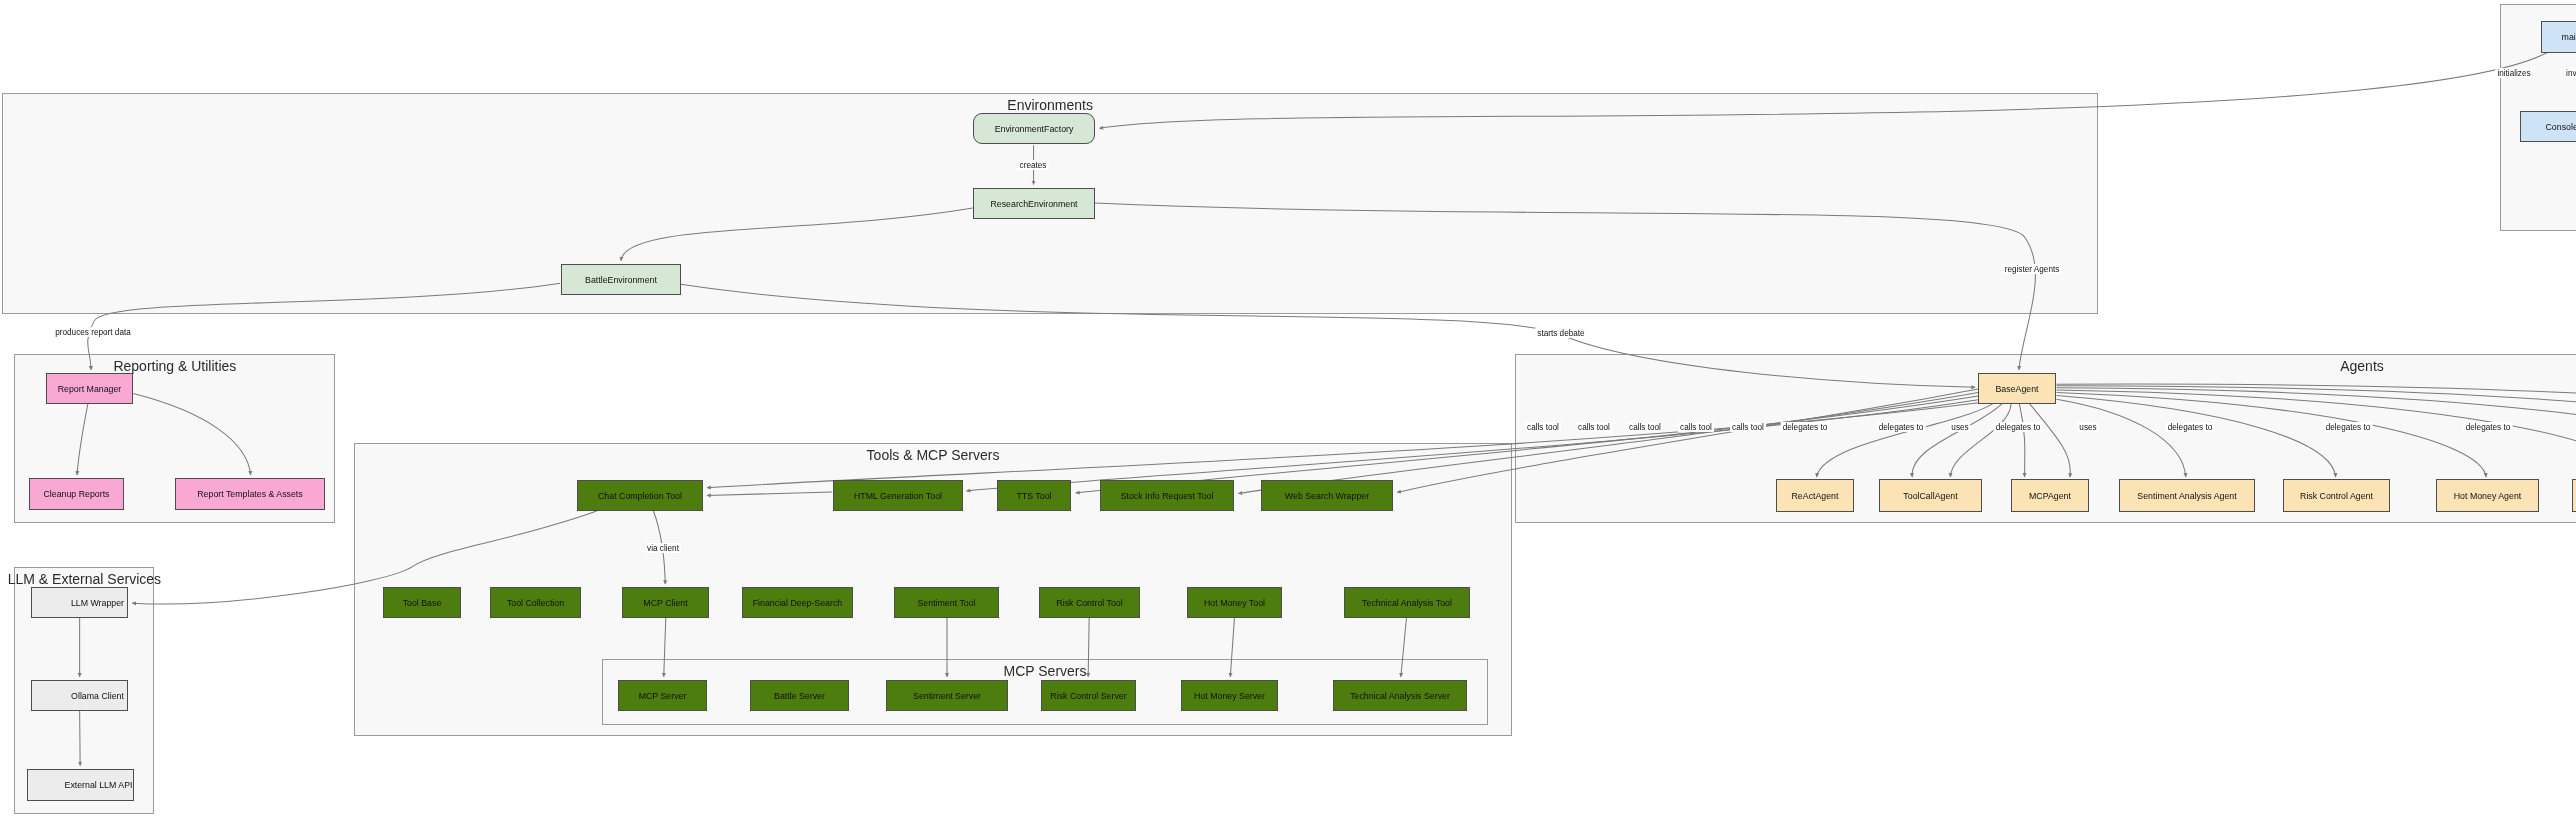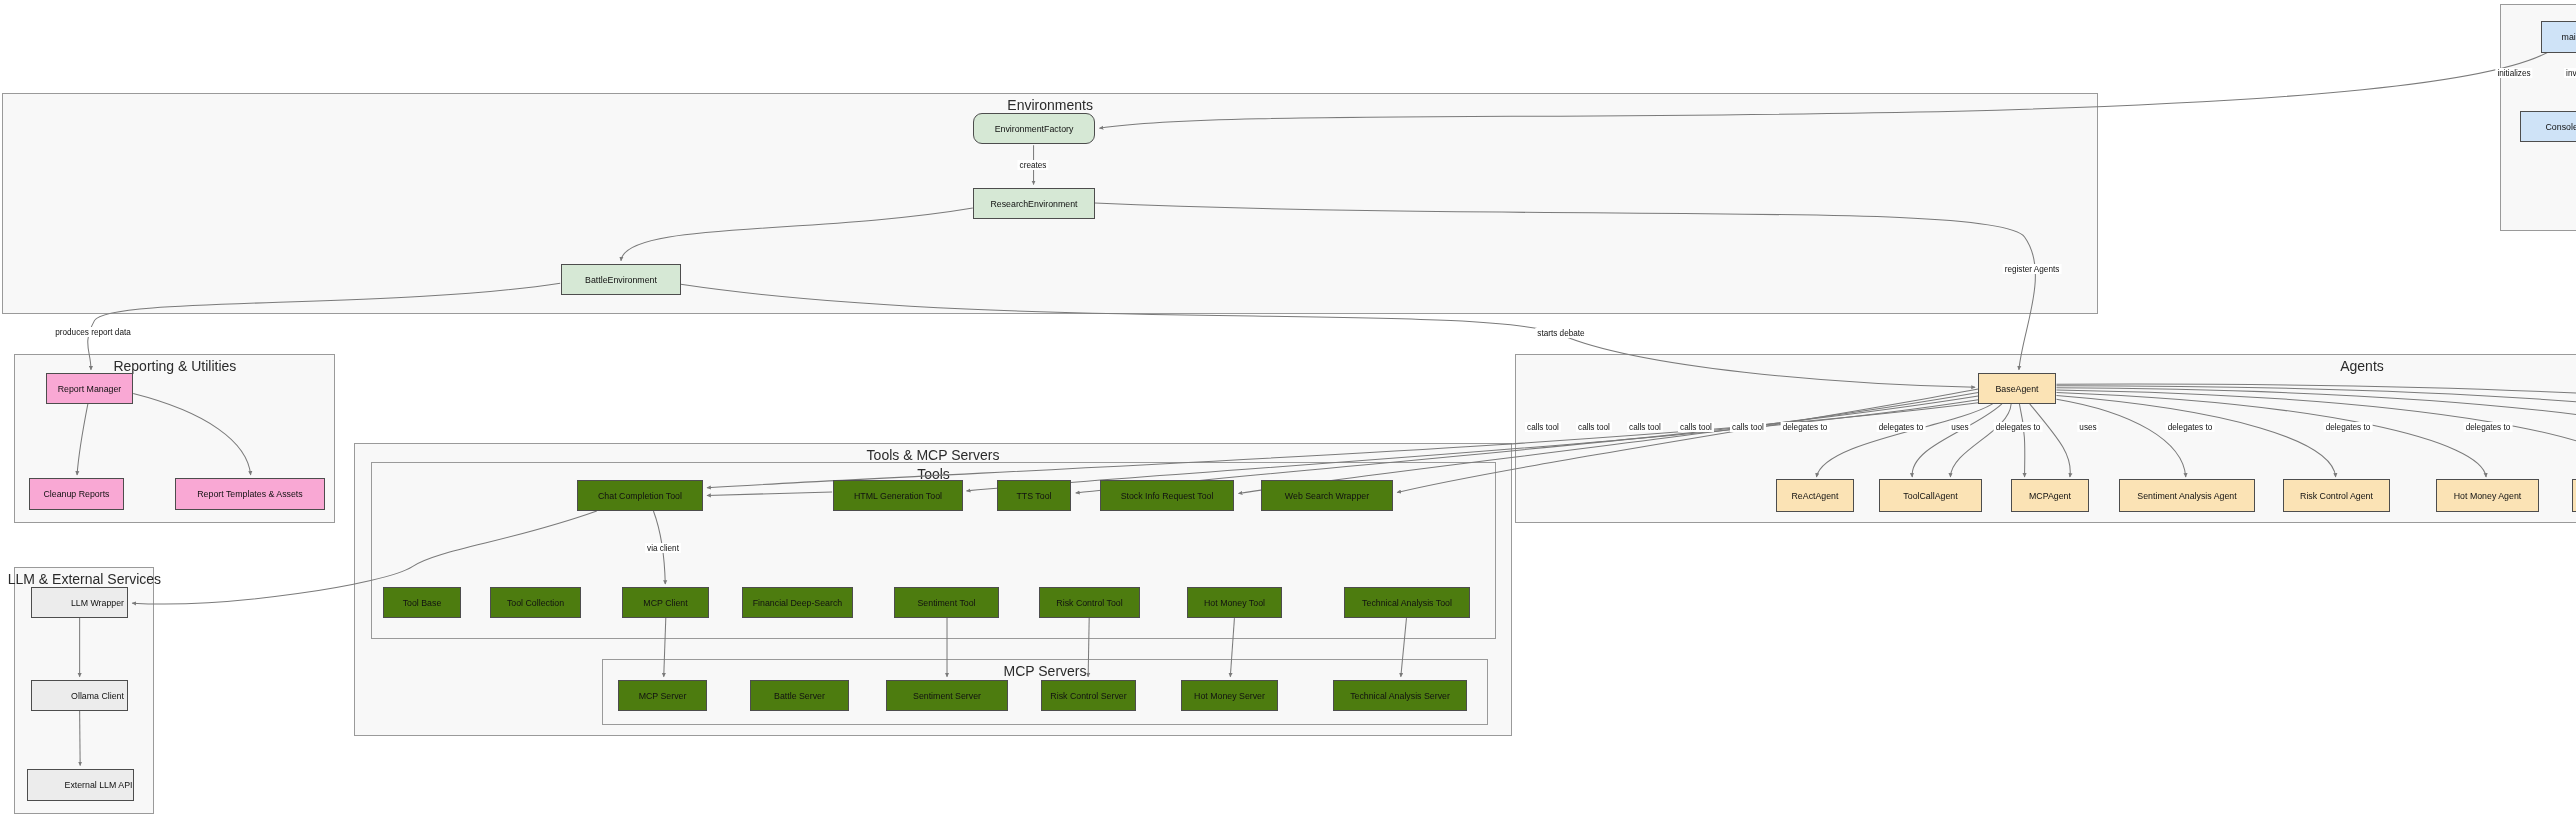--- a/index.html
+++ b/index.html
@@ -30,23 +30,20 @@
     
   </div>
   <div class="cluster" style="left:2.1px;top:93px;width:2096px;height:221px;">
     <span class="ctitle">Environments</span>
   </div>
   <div class="cluster" style="left:14.4px;top:354px;width:321px;height:169px;">
     <span class="ctitle">Reporting &amp; Utilities</span>
   </div>
   <div class="cluster" style="left:354px;top:443px;width:1158px;height:293px;">
     <span class="ctitle">Tools &amp; MCP Servers</span>
-  </div>
-  <div class="cluster" style="left:371px;top:462px;width:1125px;height:177px;">
-    <span class="ctitle">Tools</span>
   </div>
   <div class="cluster" style="left:602px;top:659px;width:886px;height:66px;">
     <span class="ctitle">MCP Servers</span>
   </div>
   <div class="cluster" style="left:1515px;top:354px;width:1694px;height:169px;">
     <span class="ctitle">Agents</span>
   </div>
   <div class="cluster" style="left:14.4px;top:567px;width:140px;height:247px;">
     <span class="ctitle">LLM &amp; External Services</span>
   </div>

